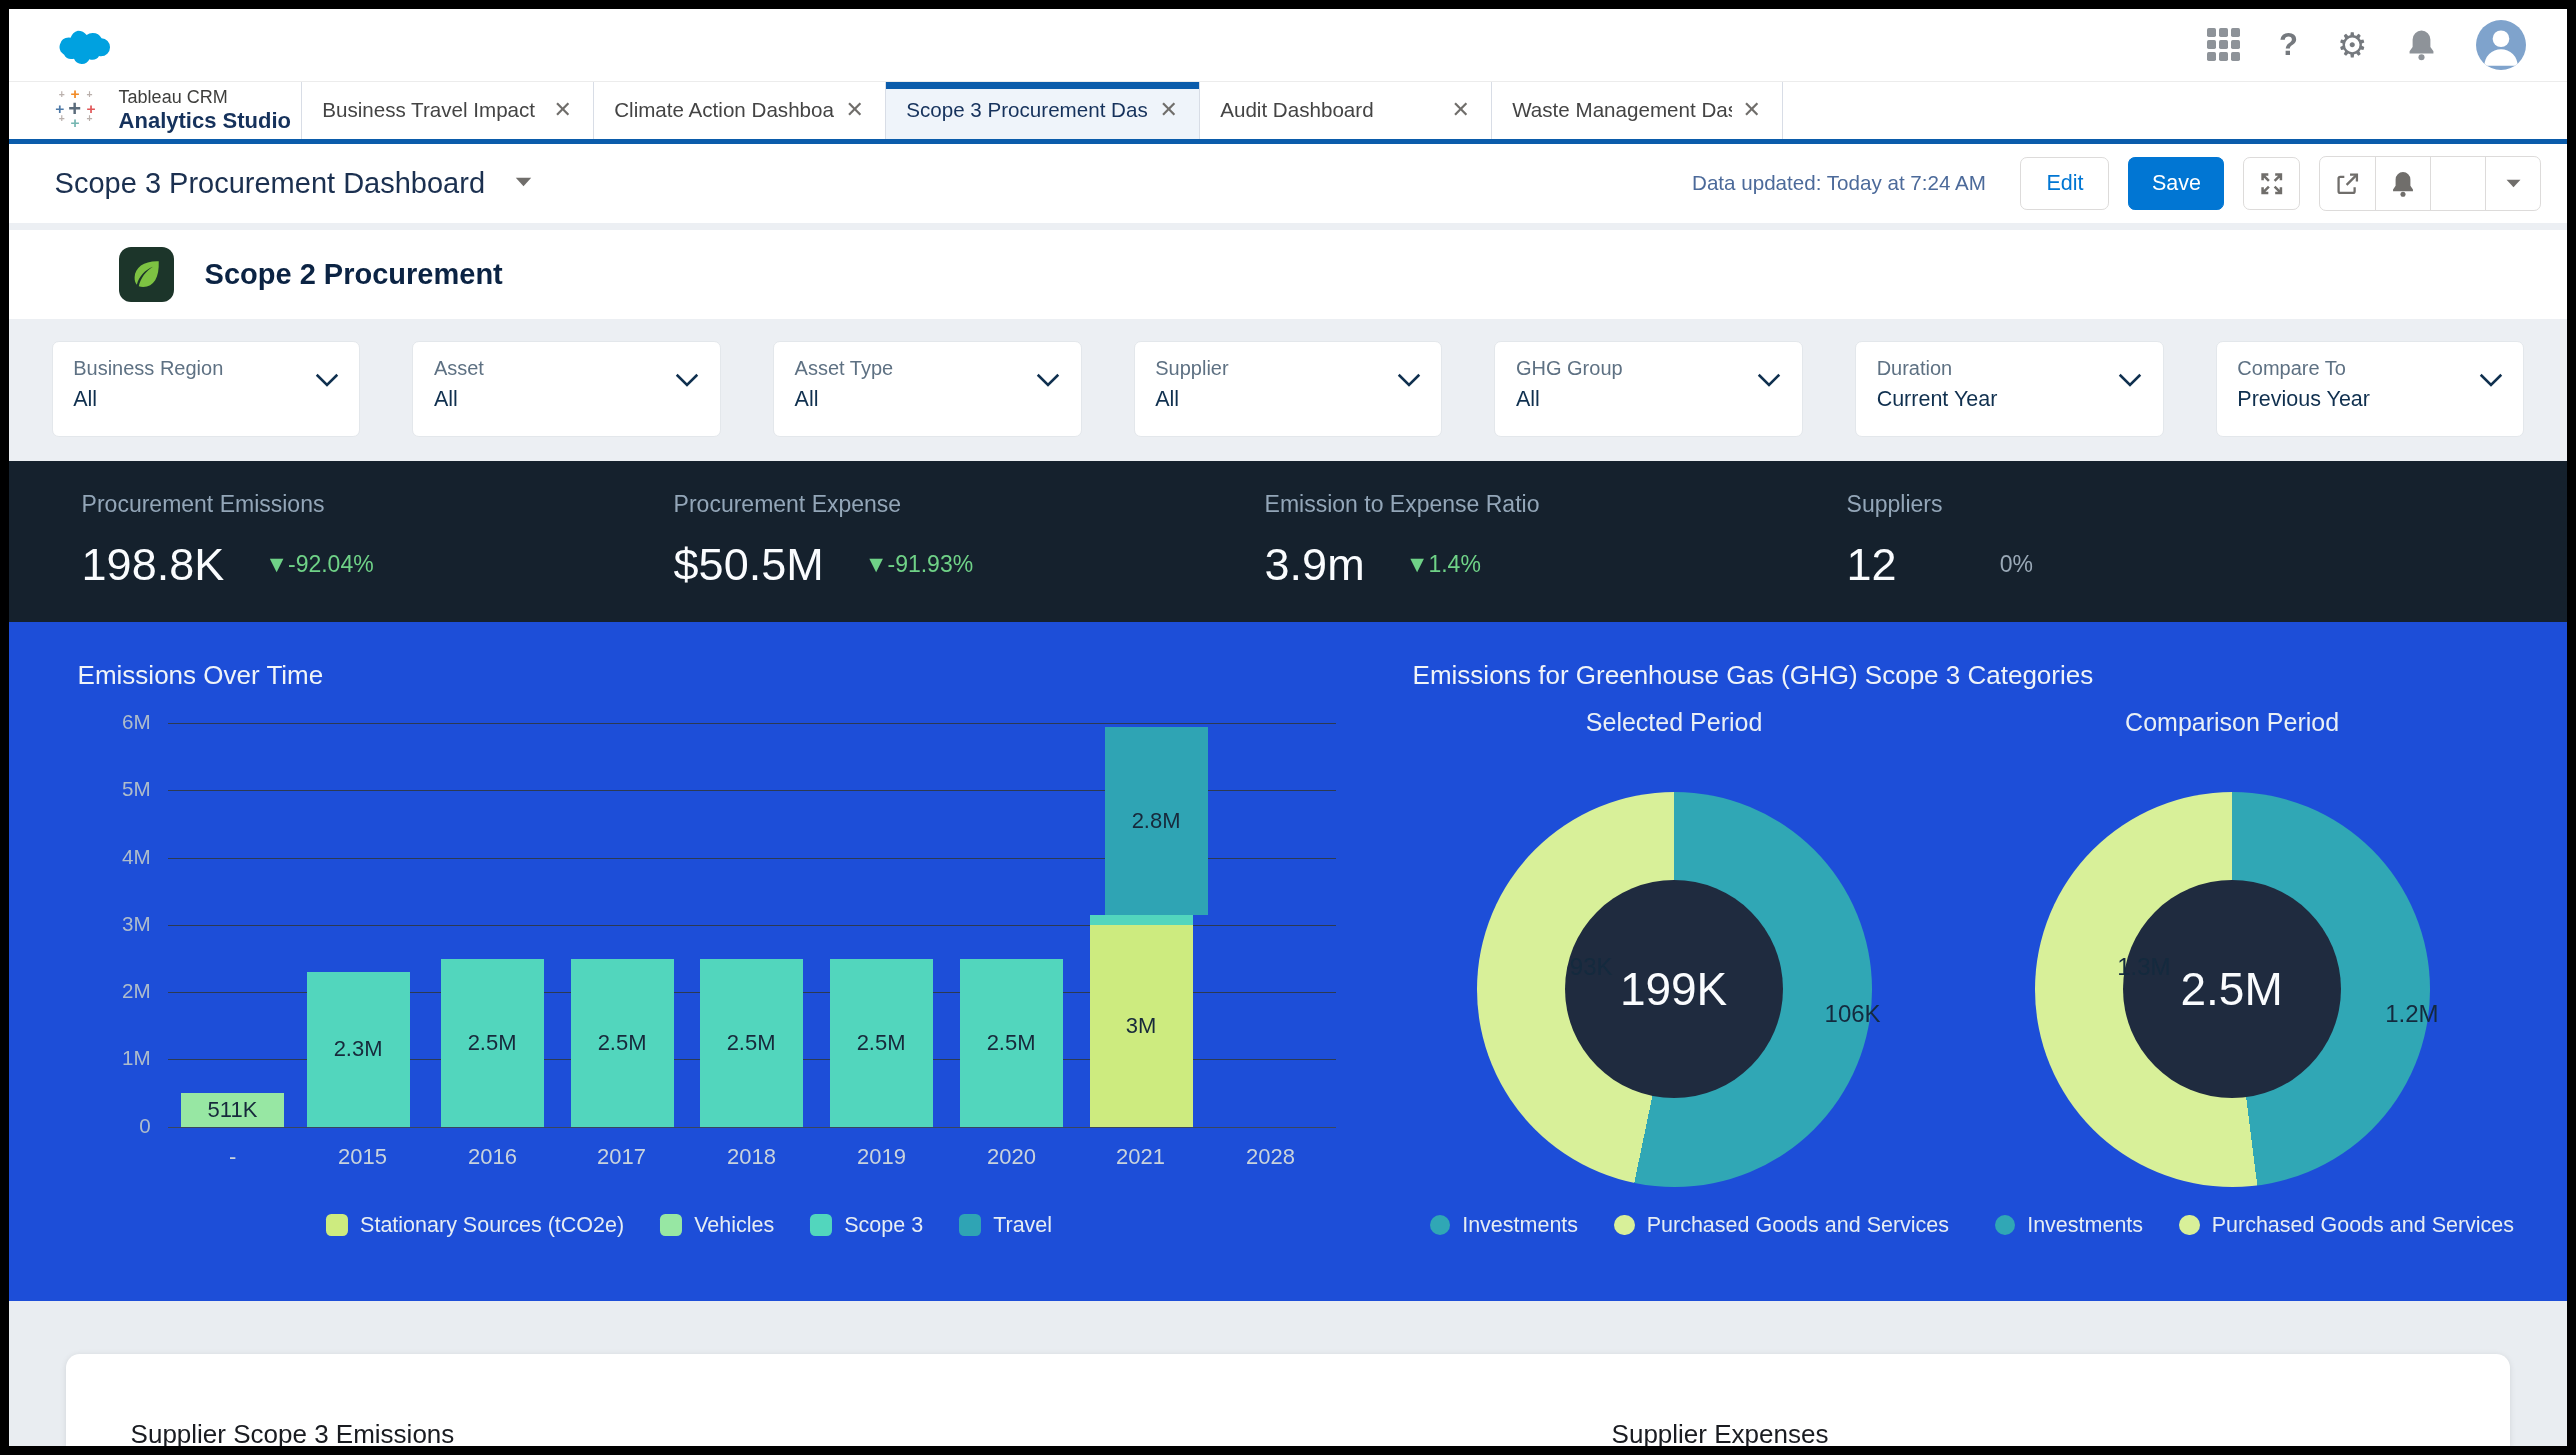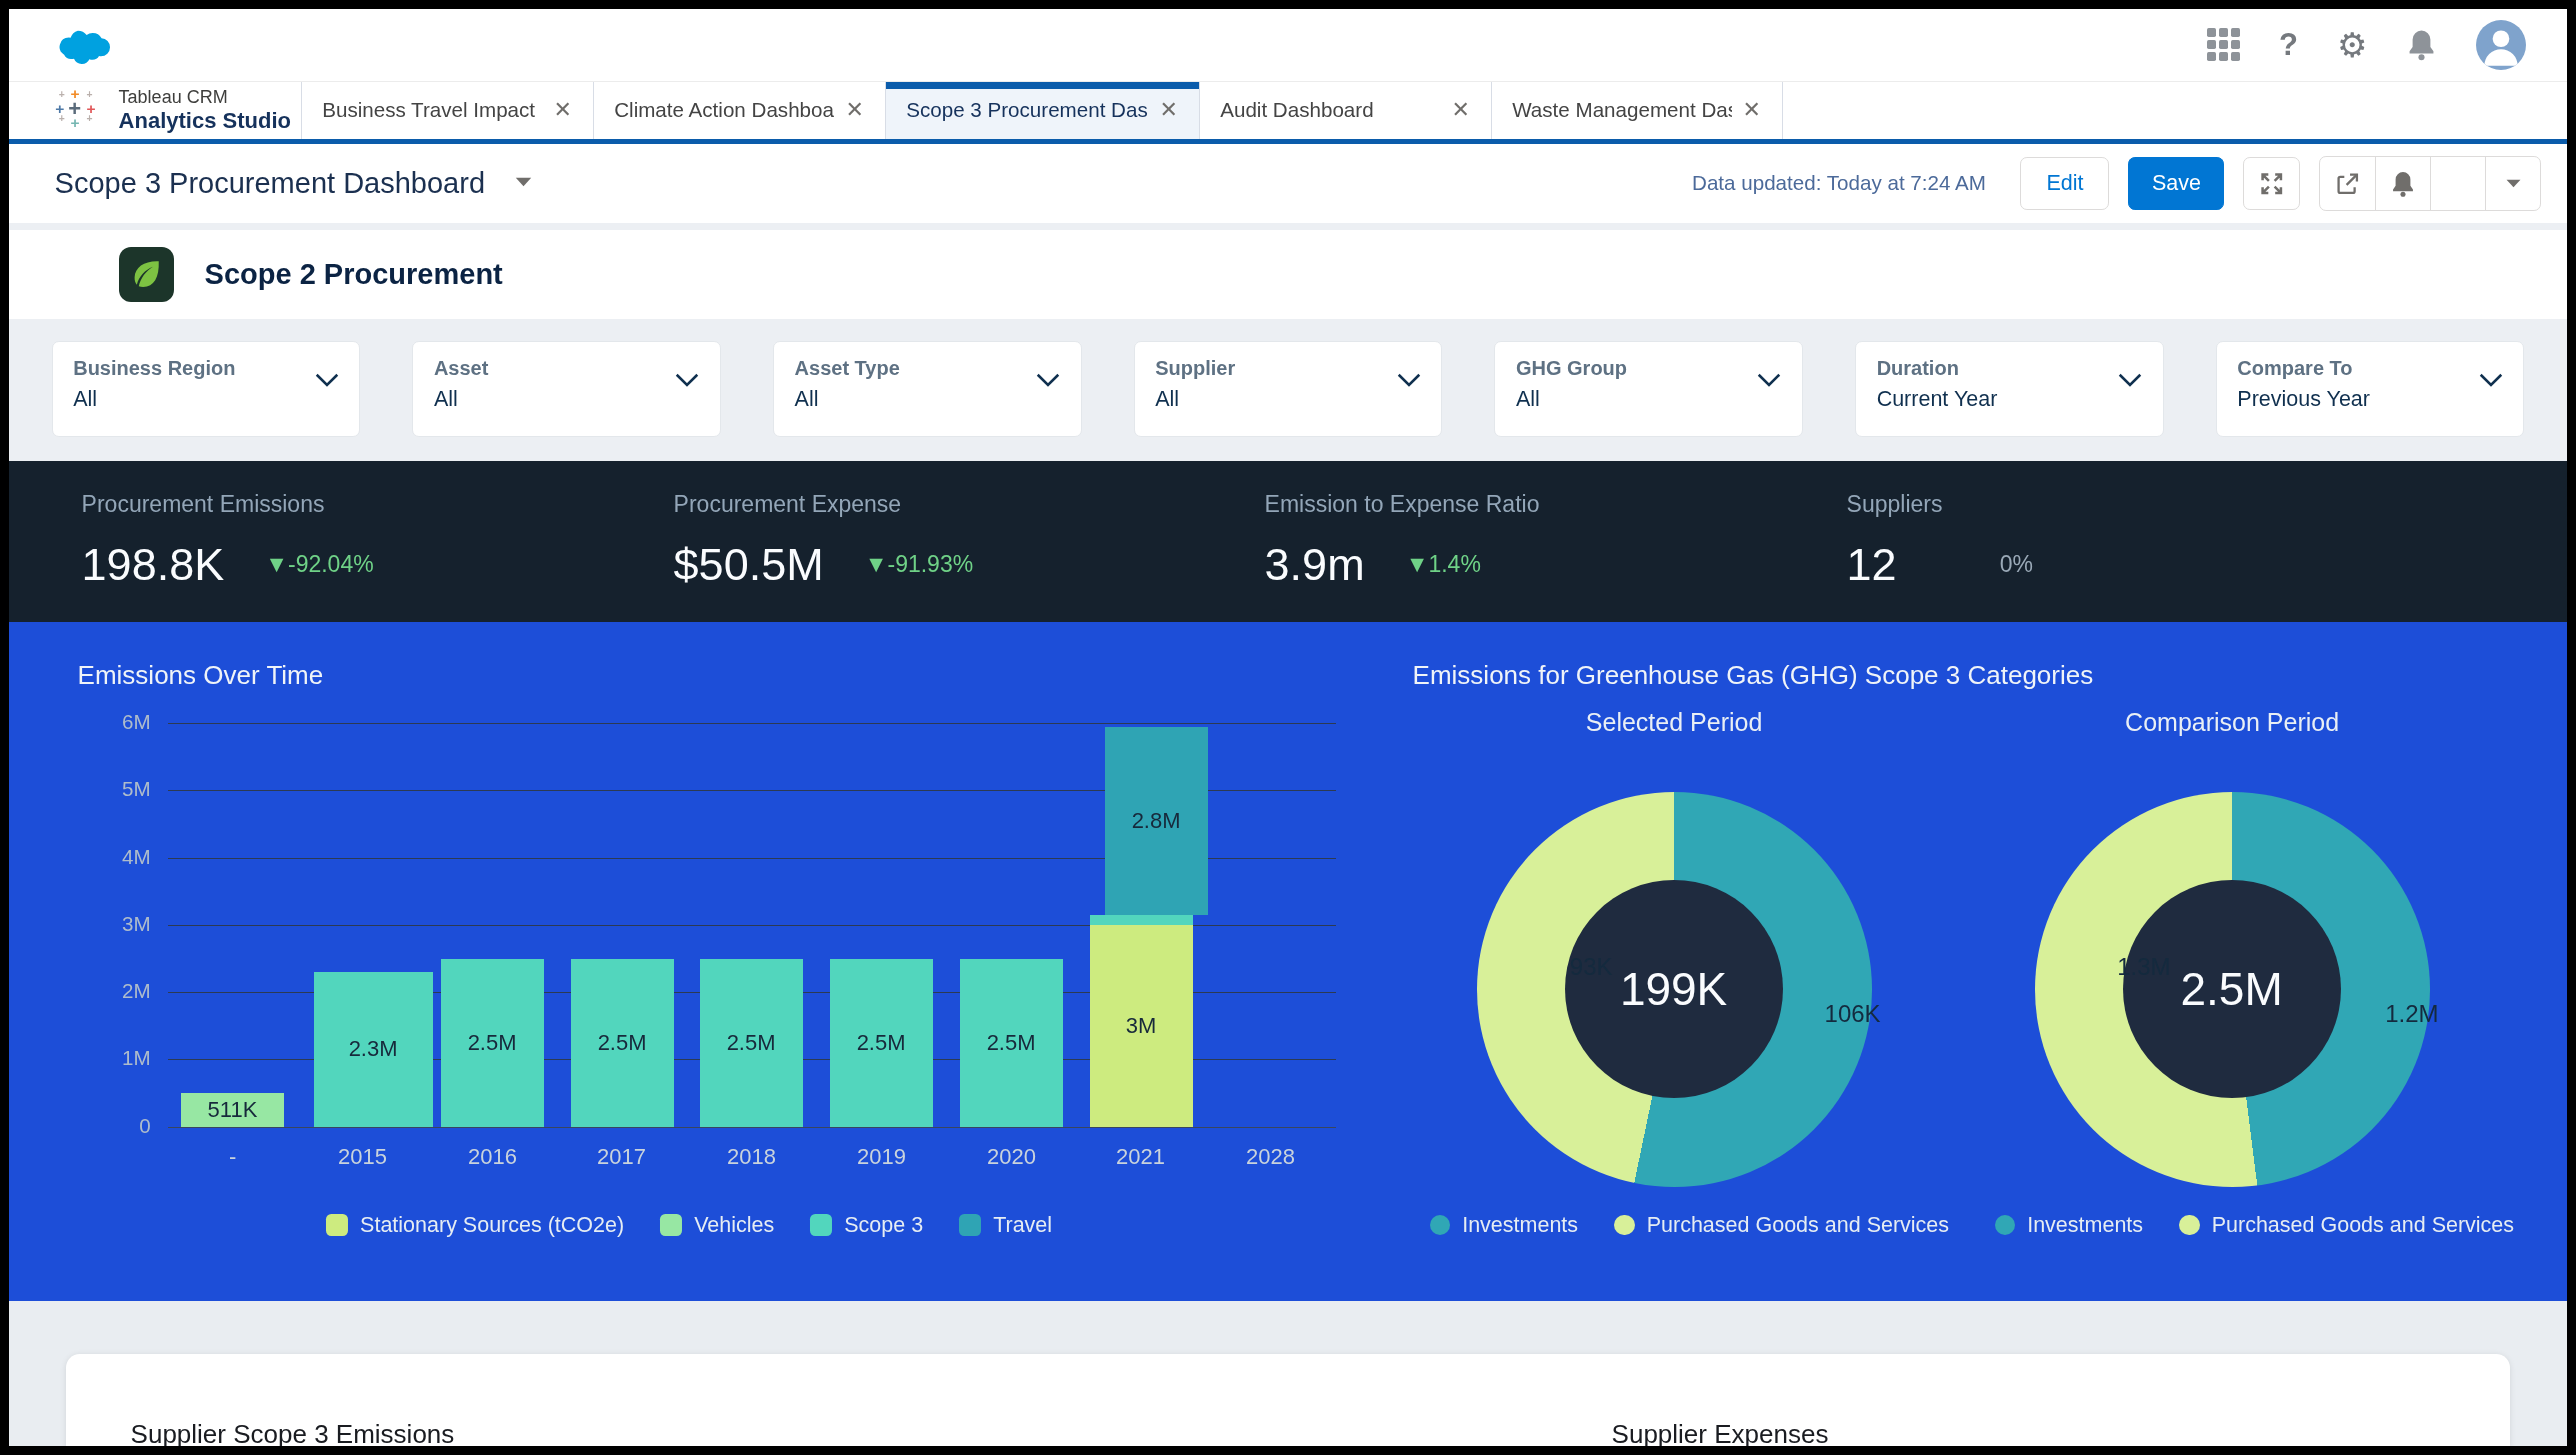--- a/index.html
+++ b/index.html
@@ -48,21 +48,21 @@
   .btn-group .cell:first-child{border-left:none;}
 
   
   .section-bar{height:89px;background:#fff;margin-top:6.9px;display:flex;align-items:center;padding-left:110px;flex:none;}
   .leaf-tile{width:55px;height:55px;border-radius:12px;background:#1C352A;display:flex;align-items:center;justify-content:center;margin-right:31px;}
   .section-title{font-size:29px;font-weight:bold;color:#0B2343;}
 
   
   .filters{background:#ECEFF3;padding:22px 43px 24px;display:flex;gap:52px;flex:none;}
   .filter-card{flex:1;background:#fff;border:0.9px solid #E3E7EB;border-radius:6.9px;height:96px;padding:15.5px 20.6px;position:relative;cursor:pointer;}
-  .filter-label{font-size:20px;color:#5E7183;font-weight:bold;}
+  .filter-label{font-size:20px;color:#5E7183;}
   .filter-value{font-size:21.5px;color:#10304F;margin-top:6.9px;}
   .filter-chevron{position:absolute;right:20.6px;top:31px;}
 
   
   .kpi-band{height:161px;background:#15212D;display:flex;align-items:center;padding:0 73px;flex:none;}
   .kpi{flex:none;}
   .kpi1{width:592px;}.kpi2{width:591px;}.kpi3{width:582px;}
   .kpi-label{font-size:23px;color:#93A6B8;margin-bottom:20.6px;}
   .kpi-row{display:flex;align-items:center;}
   .kpi-value{font-size:45px;color:#FAFCFE;}
@@ -348,21 +348,21 @@
             <div class="gridline" style="top: 336px;"></div>
             <div class="ytick" style="top: 323px;">1M</div>
             <div class="gridline base" style="top: 404px;"></div>
             <div class="ytick" style="top: 391px;">0</div>
             <div class="bar" style="left: 13.4px; width: 103px;">
               <div class="bar-seg" style="height: 34px; background: rgb(151, 231, 163);">
                 <span class="bar-lbl">511K</span>
               </div>
             </div>
             <div class="xtick" style="left: 0px; width: 130px;">-</div>
-            <div class="bar" style="left: 146px; width: 119px;">
+            <div class="bar" style="left: 139px; width: 103px;">
               <div class="bar-seg" style="height: 155px; background: rgb(82, 214, 189);">
                 <span class="bar-lbl">2.3M</span>
               </div>
             </div>
             <div class="xtick" style="left: 130px; width: 130px;">2015</div>
             <div class="bar" style="left: 273px; width: 103px;">
               <div class="bar-seg" style="height: 168px; background: rgb(82, 214, 189);">
                 <span class="bar-lbl">2.5M</span>
               </div>
             </div>

